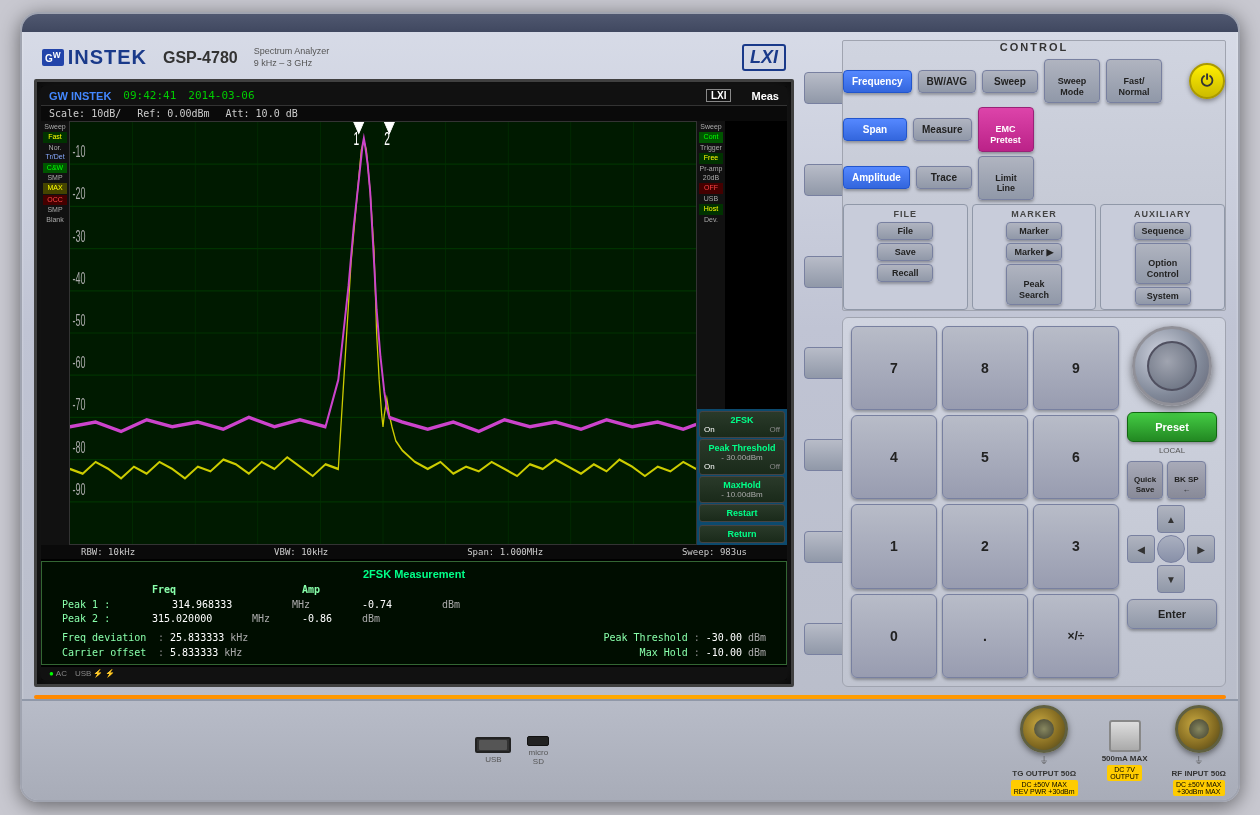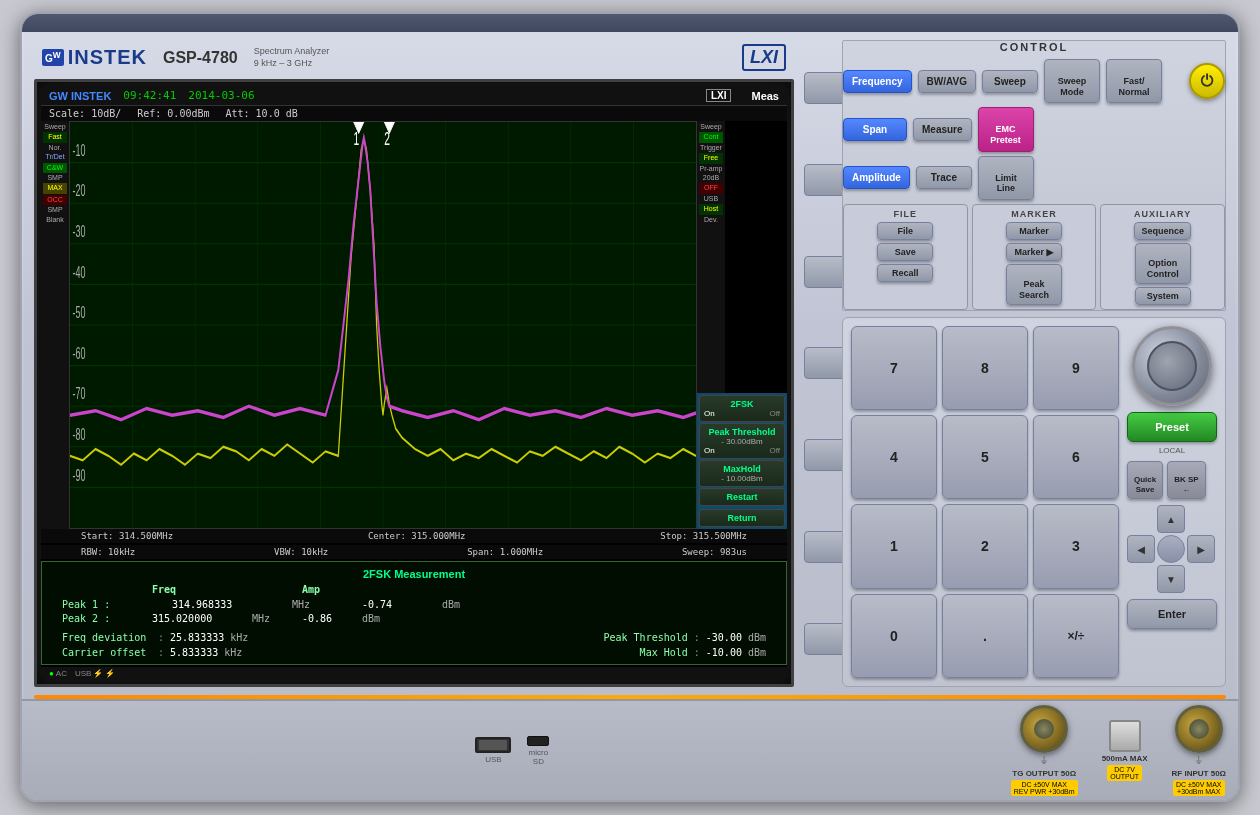--- a/index.html
+++ b/index.html
@@ -853,25 +853,20 @@
                 </div>
                 <div style="flex:1;"></div>
                 <div style="flex:1;"></div>
                 <div class="meas-btn">
                   <div class="meas-label">Return</div>
                 </div>
               </div>
             </div>
           </div>
 
-          <div class="freq-labels" style="padding: 2px 40px; background:#0a0a0a;">
-            <span>Start: 314.500MHz</span>
-            <span>Center: 315.000MHz</span>
-            <span>Stop: 315.500MHz</span>
-          </div>
           <div class="measure-values" style="padding: 2px 40px 2px; background:#0a0a0a;">
             <span>RBW: 10kHz</span>
             <span>VBW: 10kHz</span>
             <span>Span: 1.000MHz</span>
             <span>Sweep: 983us</span>
           </div>
 
           <div class="fsk-panel">
             <div class="fsk-title">2FSK Measurement</div>
 

